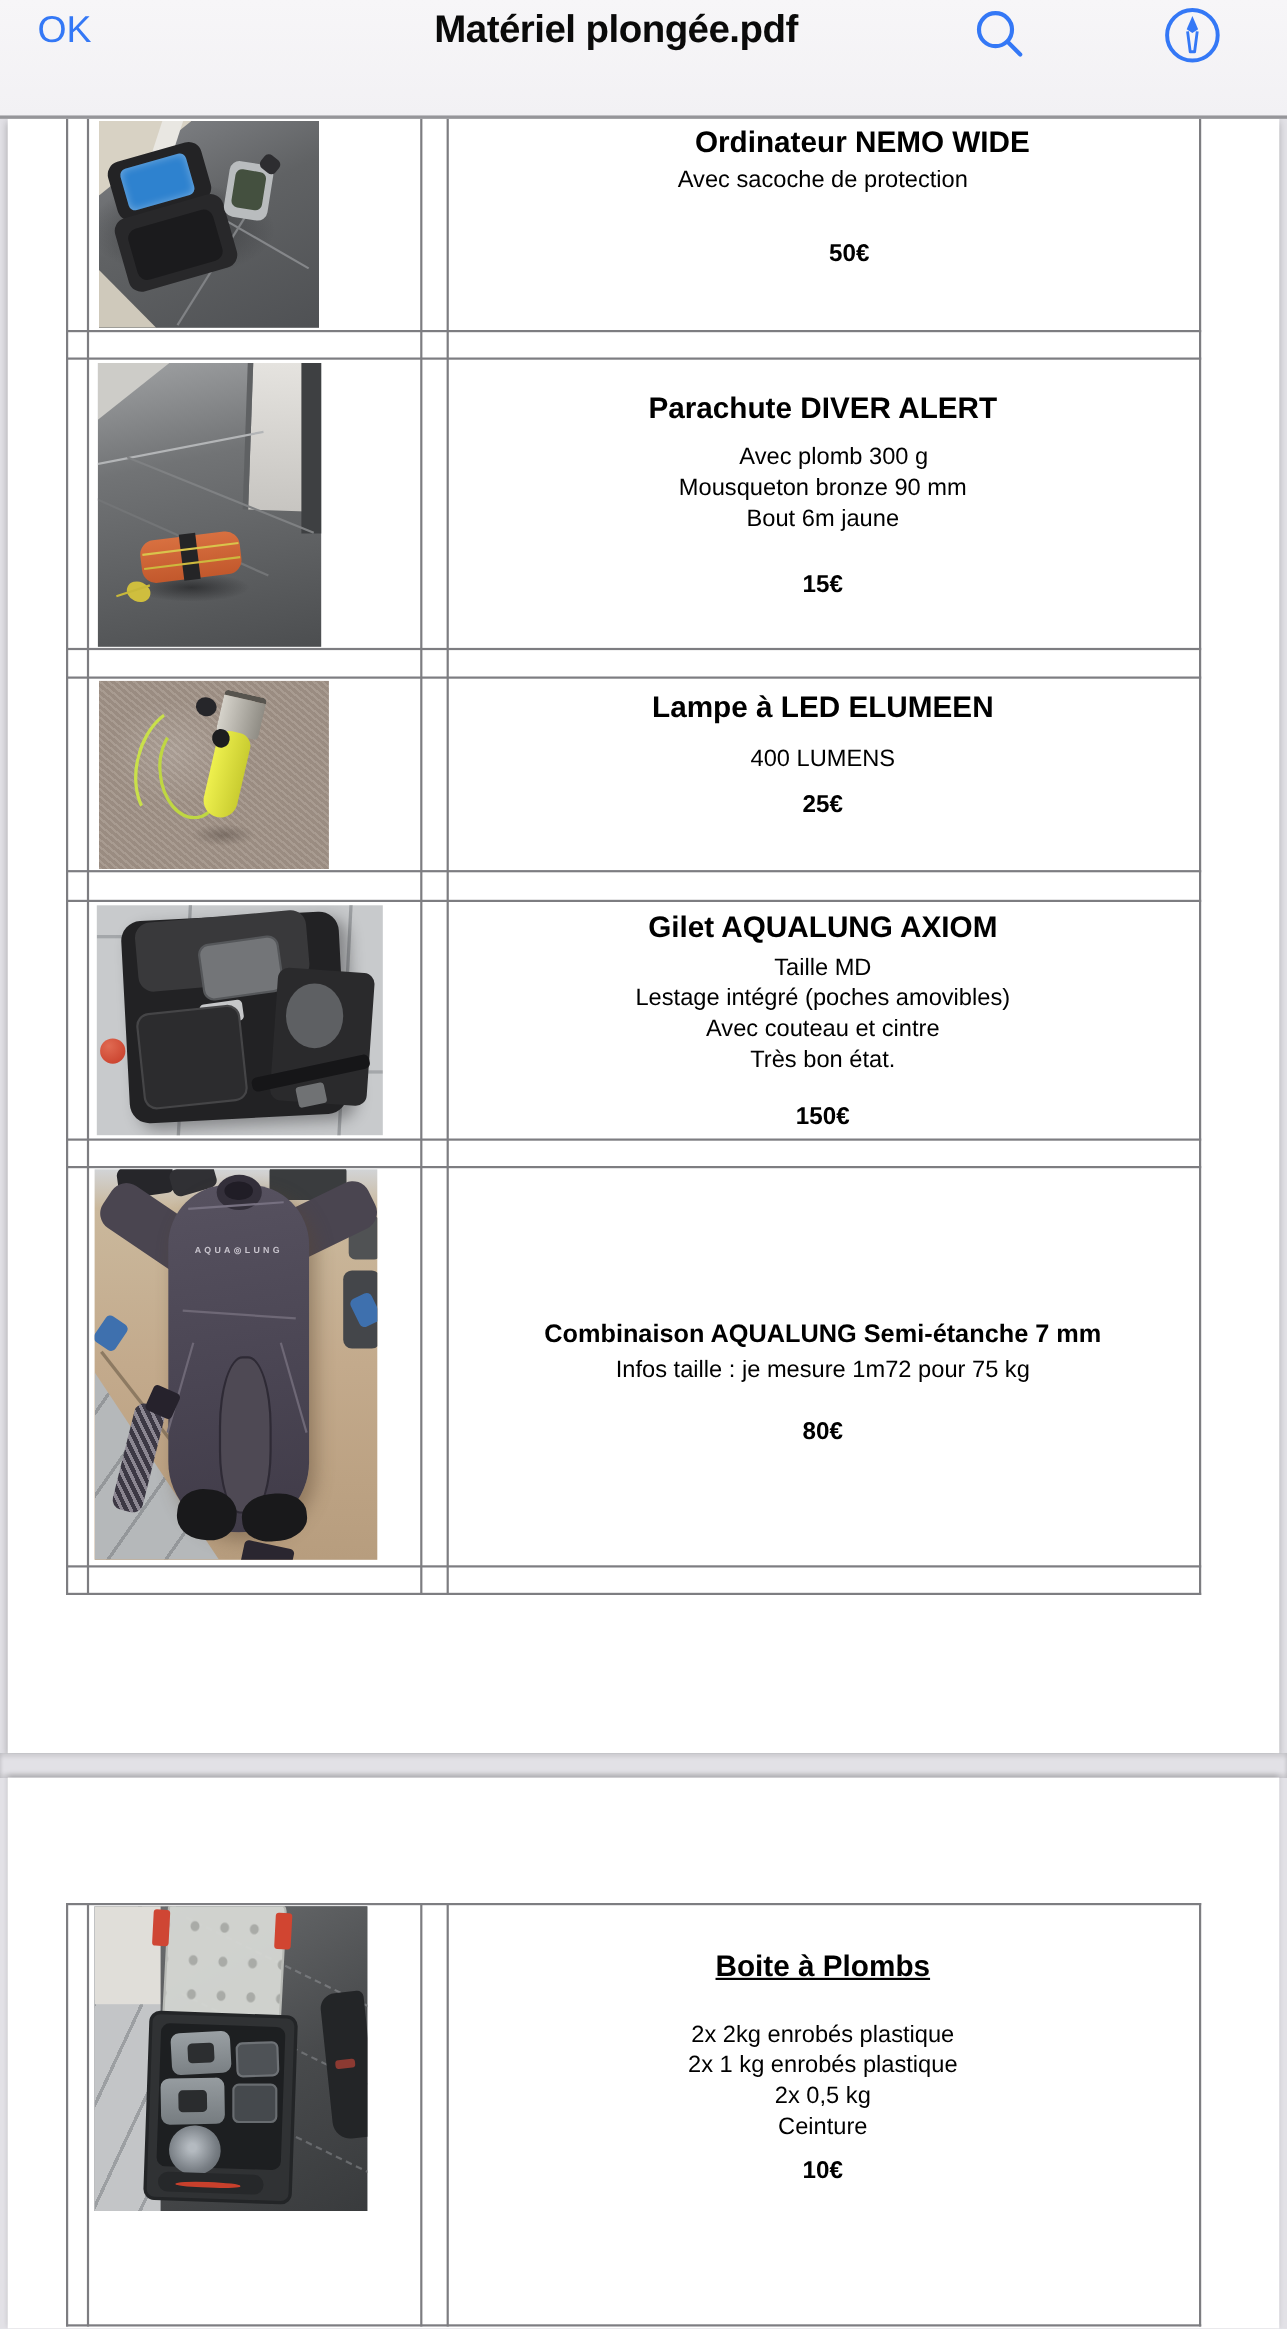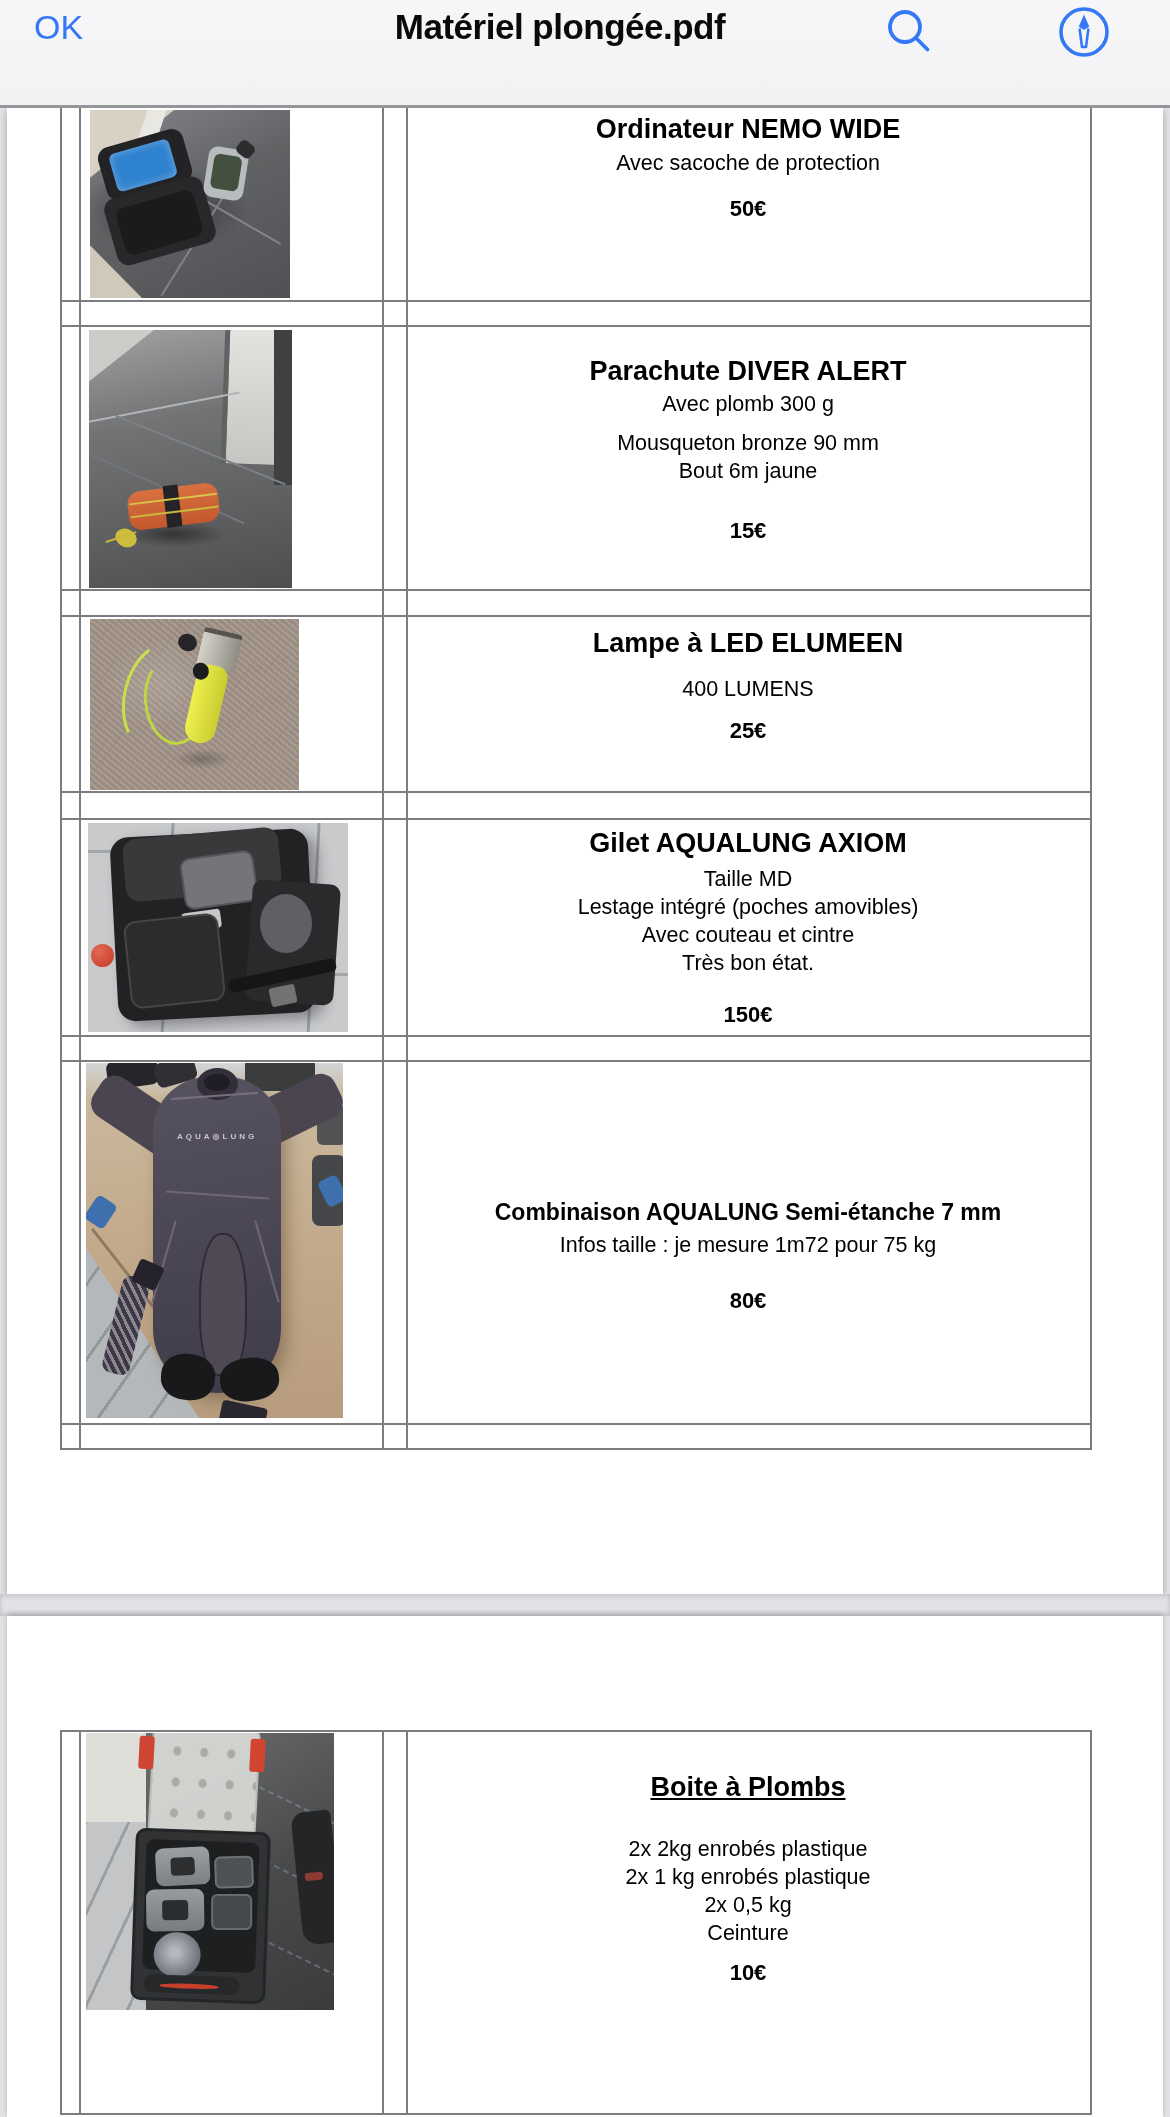--- a/index.html
+++ b/index.html
@@ -64,26 +64,26 @@
   <div class="hline" style="left:60px;top:1448px;width:1032px;"></div>
 
   <div class="vline" style="left:60px;top:1730px;height:385px;"></div>
   <div class="vline" style="left:79px;top:1730px;height:385px;"></div>
   <div class="vline" style="left:382px;top:1730px;height:385px;"></div>
   <div class="vline" style="left:406px;top:1730px;height:385px;"></div>
   <div class="vline" style="left:1090px;top:1730px;height:385px;"></div>
   <div class="hline" style="left:60px;top:1730px;width:1032px;"></div>
   <div class="hline" style="left:60px;top:2113px;width:1032px;"></div>
 
-  <div class="doc-title" style="top:114px;">Ordinateur NEMO WIDE</div>
+  <div class="doc-title" style="top:114px;padding-left:36px;">Ordinateur NEMO WIDE</div>
   <div class="doc-line" style="top:150px;">Avec sacoche de protection</div>
-  <div class="doc-price" style="top:196px;">50€</div>
+  <div class="doc-price" style="top:217px;margin-left:24px;">50€</div>
 
   <div class="doc-title" style="top:356px;">Parachute DIVER ALERT</div>
-  <div class="doc-line" style="top:391px;">Avec plomb 300 g</div>
+  <div class="doc-line" style="top:402px;margin-left:10px;">Avec plomb 300 g</div>
   <div class="doc-line" style="top:430px;">Mousqueton bronze 90 mm</div>
   <div class="doc-line" style="top:458px;">Bout 6m jaune</div>
   <div class="doc-price" style="top:518px;">15€</div>
 
   <div class="doc-title" style="top:628px;">Lampe à LED ELUMEEN</div>
   <div class="doc-line" style="top:664px;margin-top:12px;">400 LUMENS</div>
   <div class="doc-price" style="top:718px;">25€</div>
 
   <div class="doc-title" style="top:828px;">Gilet AQUALUNG AXIOM</div>
   <div class="doc-line" style="top:866px;">Taille MD</div>

